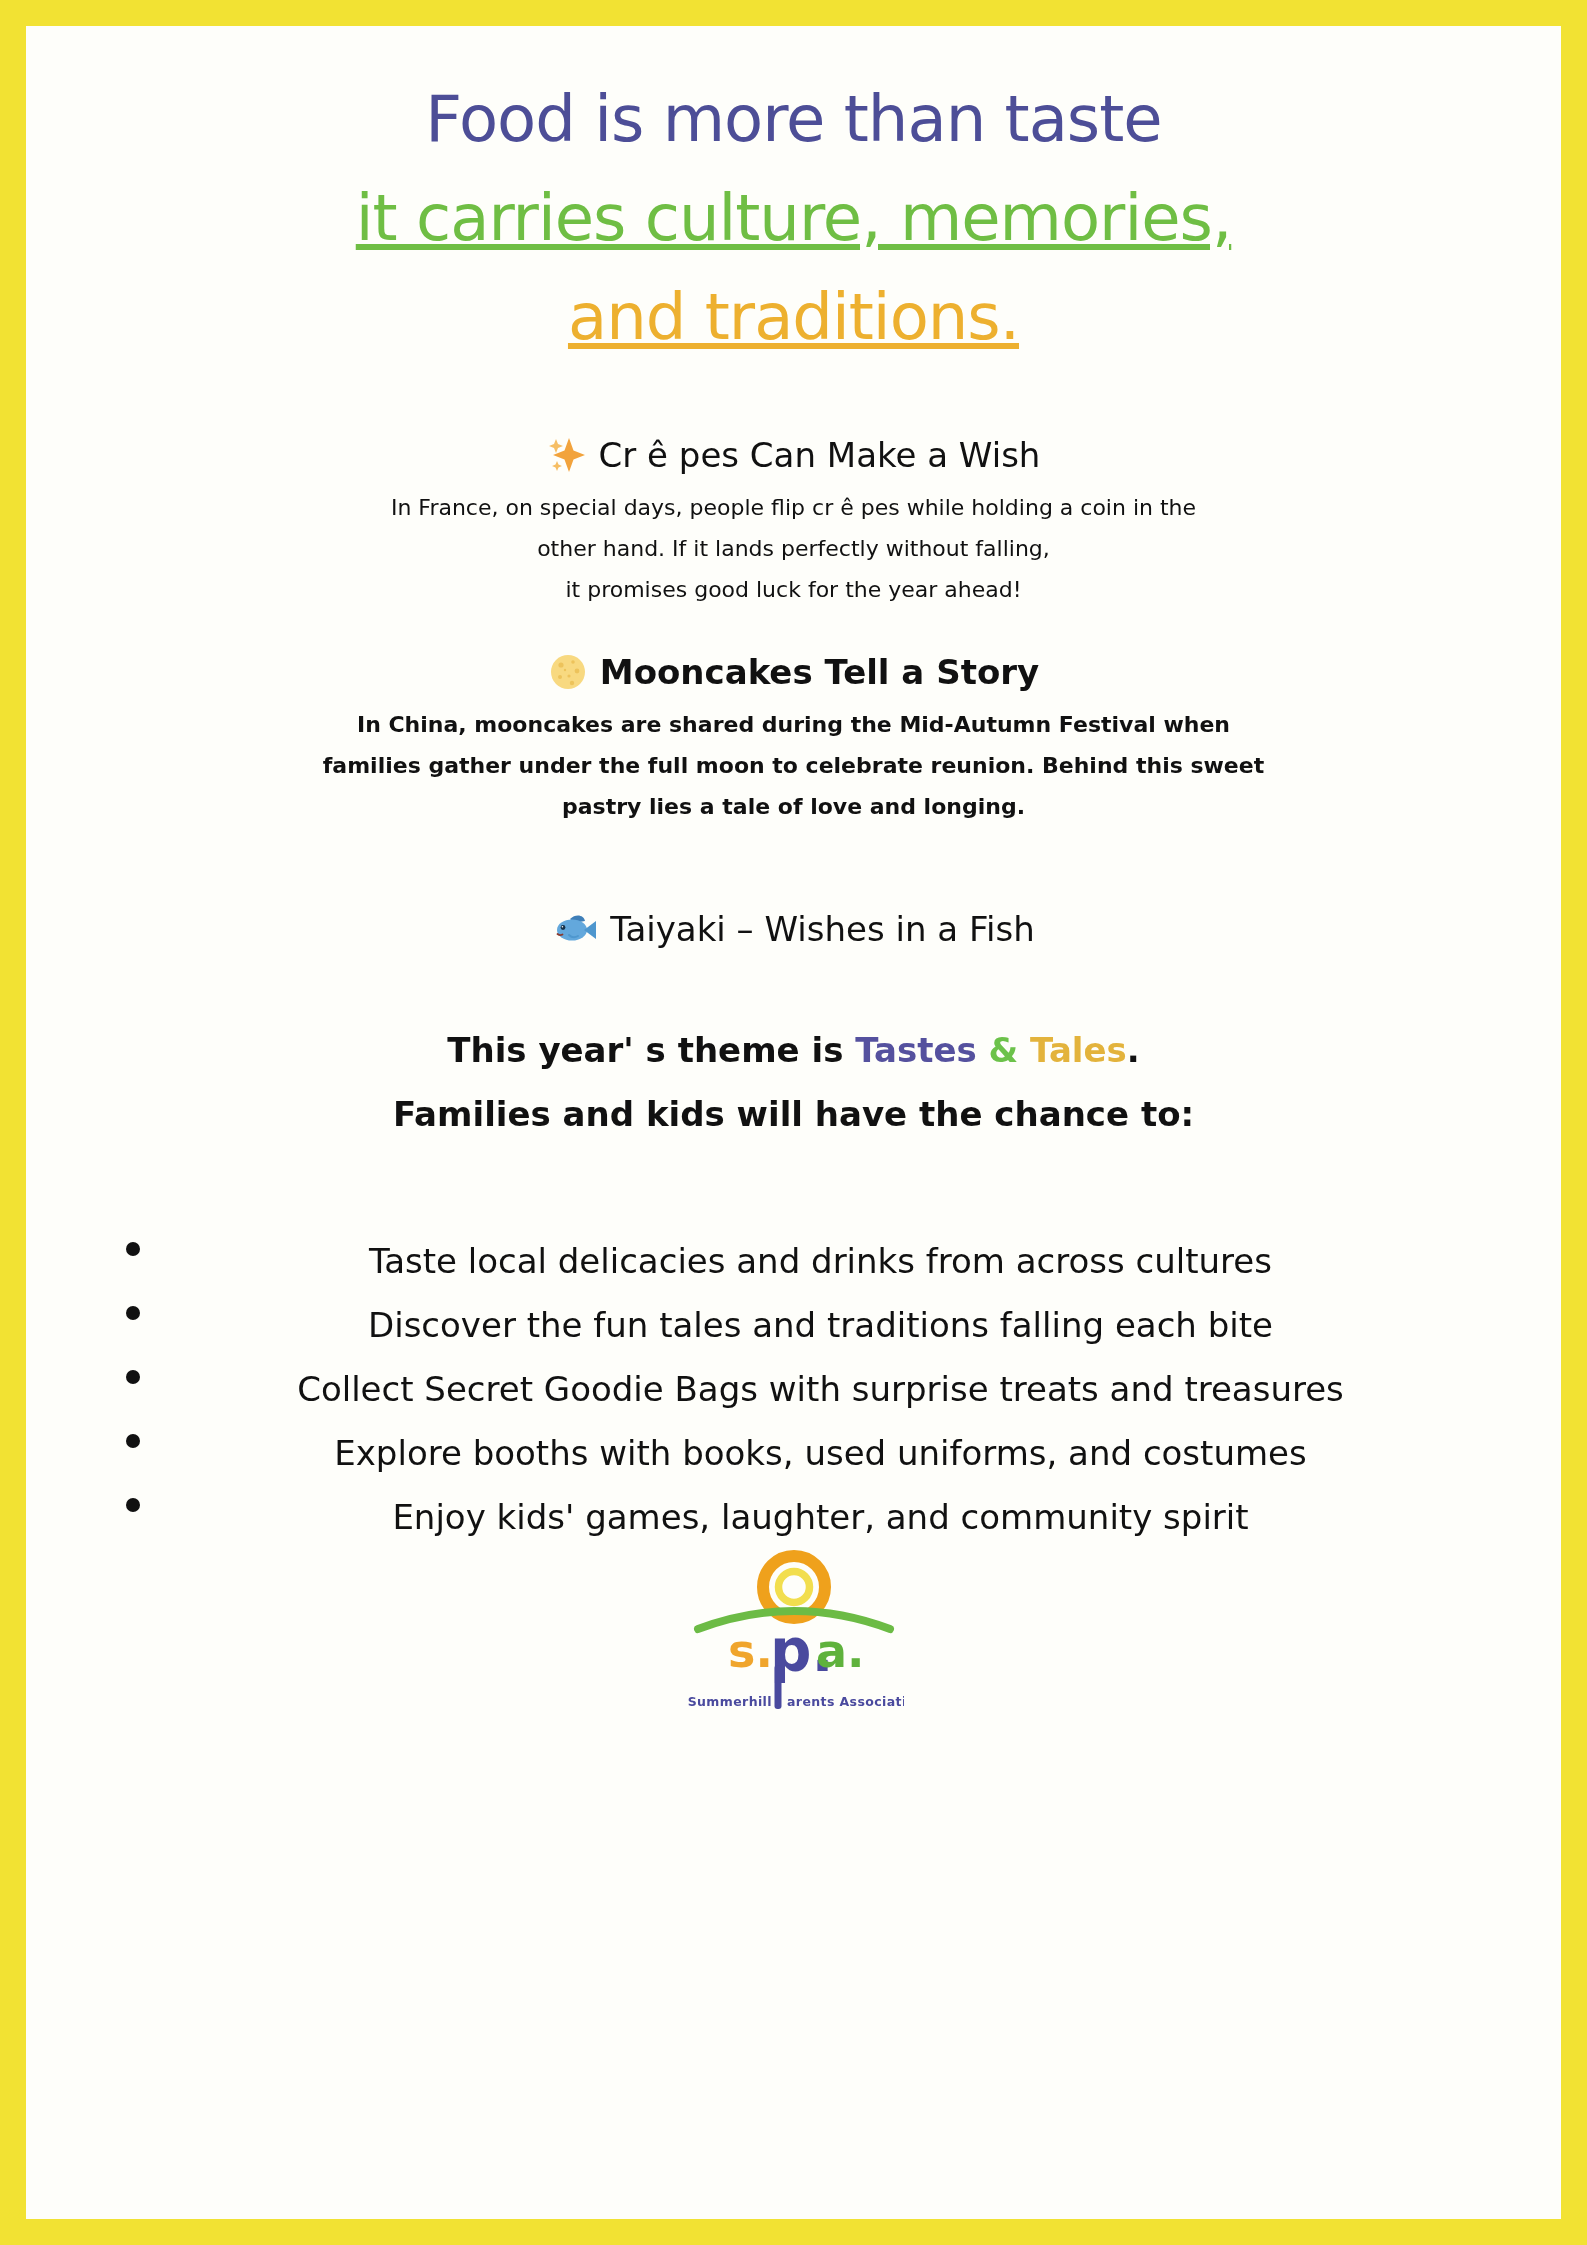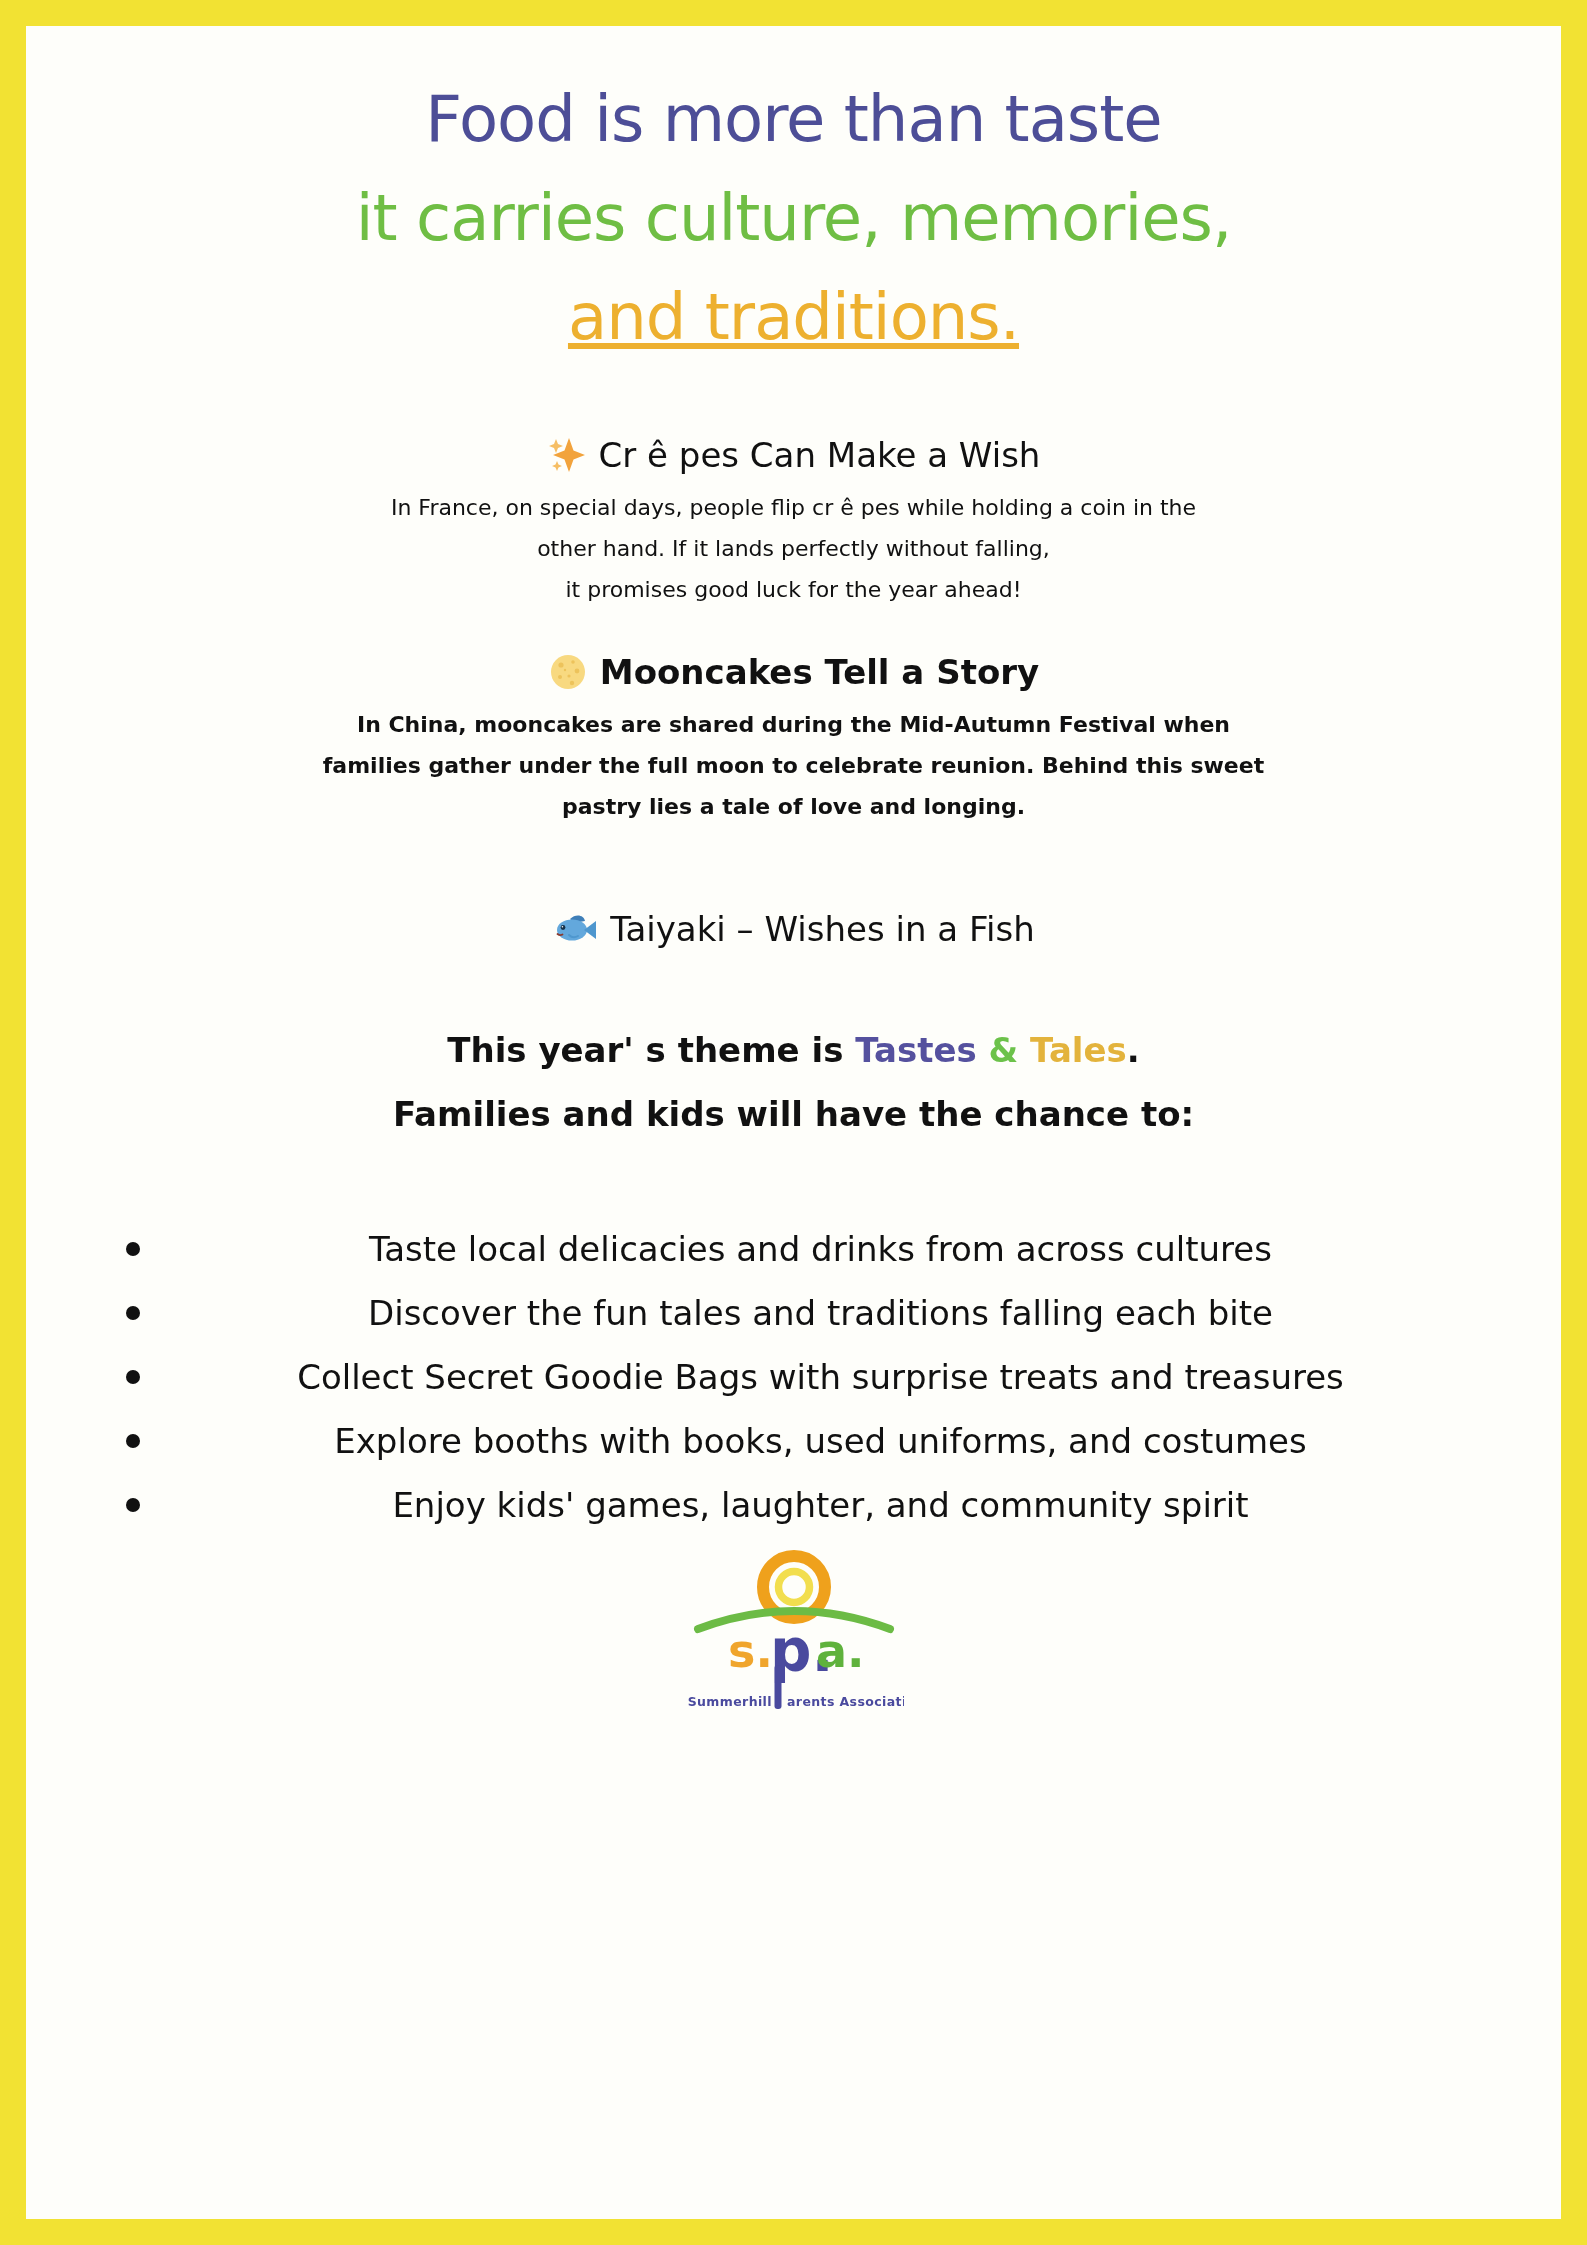--- a/index.html
+++ b/index.html
@@ -8,21 +8,21 @@
     width:1587px; height:2245px;
     box-sizing:border-box;
     background:#FEFEFA;
     border:26px solid #F2E233;
     font-family:"DejaVu Sans", sans-serif;
     color:#111111;
     overflow:hidden;
   }
   .title-block { text-align:center; margin-top:44px; font-size:64px; line-height:1.55; letter-spacing:-1px; }
   .title-line-1 { color:#4D4E97; }
-  .title-line-2 { color:#6FBE44; }
+  .title-line-2 { color:#6FBE44;text-decoration:underline; }
   .title-line-3 { color:#EDB02F;text-decoration:underline; }
 
   .section { text-align:center; }
   .section-heading {
     display:flex; align-items:center; justify-content:center; gap:12px;
     font-size:34px; line-height:1.5;
   }
   .section-heading .icon { display:inline-flex; }
   .section-body {
     font-size:22px; line-height:1.88;
@@ -32,21 +32,21 @@
   .m-crepes   { margin-top:62px; }
   .m-moon     { margin-top:36px;font-weight:bold; }
   .m-fish     { margin-top:76px; }
 
   .theme-block { margin-top:64px; text-align:center; font-size:34px; line-height:1.88;font-weight:bold; }
   .theme-word-tastes { color:#55519E; }
   .theme-word-amp    { color:#6CC24A; }
   .theme-word-tales  { color:#E3B33C; }
 
   .bullet-list { list-style:none; margin:70px 0 0 0; padding:0; }
-  .bullet-item { position:relative; height:64px; display:flex; align-items:center; padding-left:114px; }
+  .bullet-item { position:relative; height:64px; display:flex; align-items:flex-end; padding-left:114px; }
   .bullet-dot  { position:absolute; left:100px; top:50%; margin-top:-7px; width:14px; height:14px; border-radius:50%; background:#111; }
   .bullet-text { flex:1; text-align:center; font-size:34px; padding-right:60px; }
 
   .logo-wrap { margin-top:6px; display:flex; justify-content:center; }
   .logo-caption-text { font-weight:bold; letter-spacing:0.4px; }
 </style>
 </head>
 <body>
 
 <div class="page">

